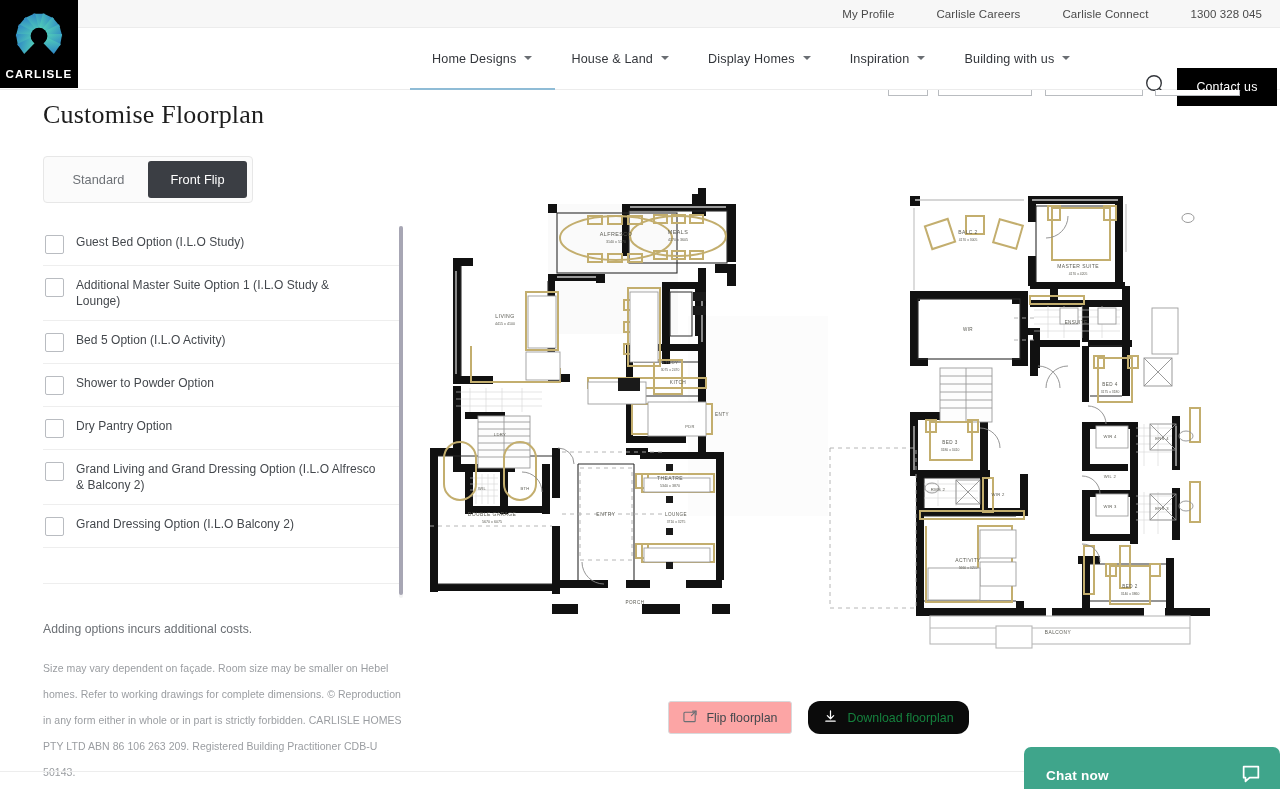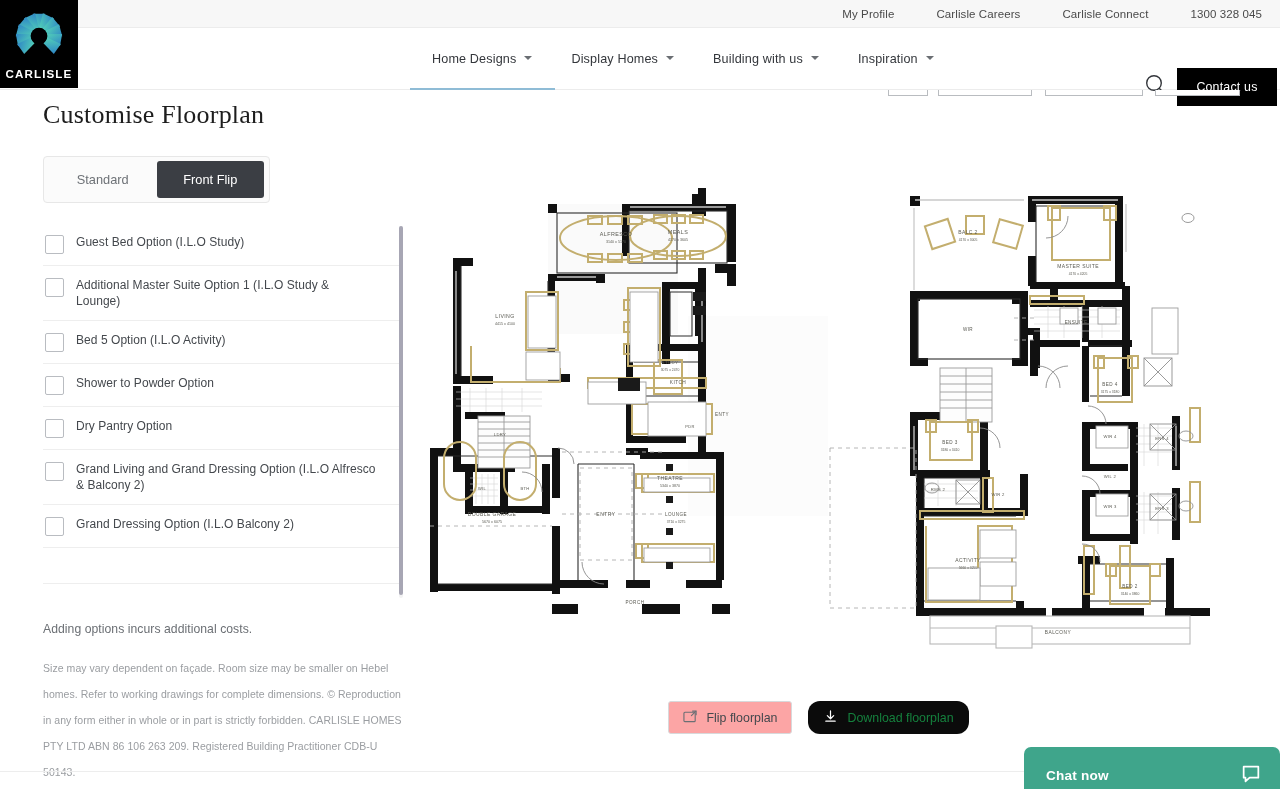--- a/index.html
+++ b/index.html
@@ -78,21 +78,21 @@
 
   
   .page-title {
     position:absolute; left:43px; top:100px;
     font-family:"Liberation Serif", serif;
     font-size:26px; color:#1d1d1d; letter-spacing:.2px;
   }
 
   
   .toggle {
-    position:absolute; left:43px; top:156px; width:227px; height:47px;
+    position:absolute; left:43px; top:156px; width:210px; height:47px;
     background:#fbfbfb; border:1px solid #e7e7e7; border-radius:4px;
     display:flex; align-items:center; padding:5px;
   }
   .toggle .seg {
     flex:1; height:37px; display:flex; align-items:center; justify-content:center;
     font-size:12.8px; color:#6e7277; cursor:pointer; border-radius:3px;
   }
   .toggle .seg.active { background:#3b3e44; color:#fff; }
 
   
@@ -174,29 +174,33 @@
     <a href="#">1300 328 045</a>
   </div>
 
   <div class="mainnav">
     <div class="navitems">
       <div class="navitem active">
         <span class="lbl">Home Designs</span>
         <span class="caret"></span>
       </div>
       <div class="navitem">
+        <span class="lbl">House &amp; Land</span>
+        <span class="caret"></span>
+      </div>
+      <div class="navitem">
         <span class="lbl">Display Homes</span>
         <span class="caret"></span>
       </div>
       <div class="navitem">
+        <span class="lbl">Inspiration</span>
+        <span class="caret"></span>
+      </div>
+      <div class="navitem">
         <span class="lbl">Building with us</span>
-        <span class="caret"></span>
-      </div>
-      <div class="navitem">
-        <span class="lbl">Inspiration</span>
         <span class="caret"></span>
       </div>
     </div>
     <div class="searchbtn">
       <svg width="26" height="26" viewBox="0 0 26 26">
         <circle cx="11" cy="11" r="7.3" fill="none" stroke="#33363b" stroke-width="1.4"></circle>
         <line x1="16.4" y1="16.4" x2="22" y2="22" stroke="#33363b" stroke-width="1.4" stroke-linecap="round"></line>
       </svg>
     </div>
     <button class="contactbtn">Contact us</button>

